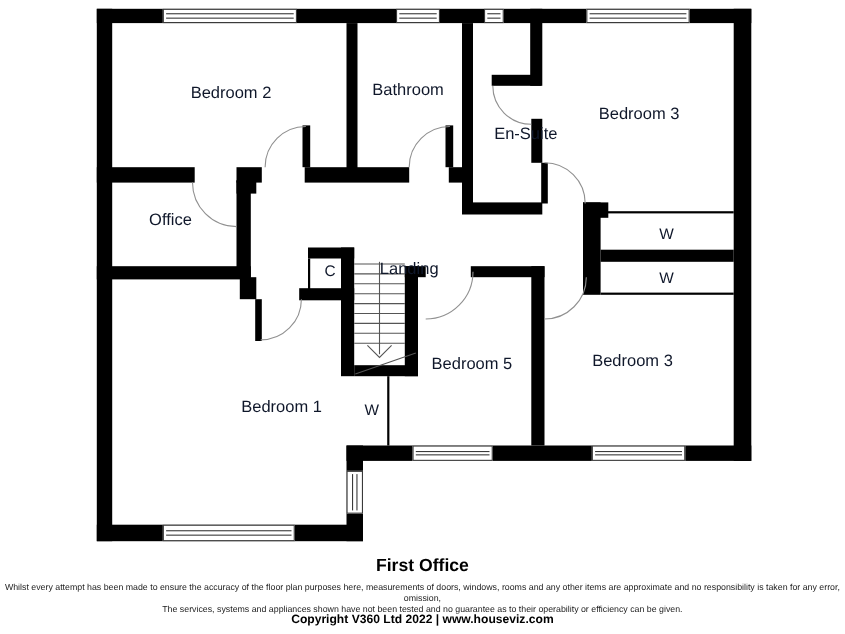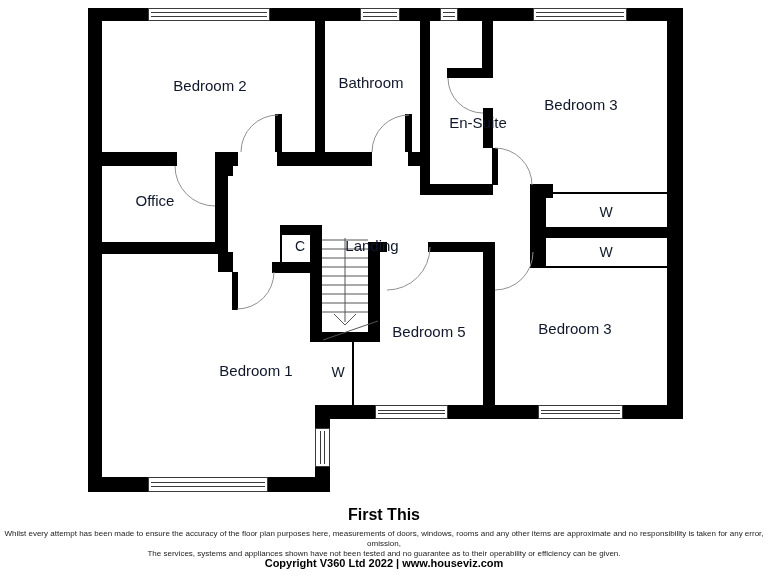--- a/index.html
+++ b/index.html
@@ -128,18 +128,18 @@
   <div class="room-label" style="left:372px;top:201px;margin-top:44px;">Landing</div>
   <div class="room-label small-label" style="left:300px;top:246px;">C</div>
   <div class="room-label" style="left:429px;top:331px;">Bedroom 5</div>
   <div class="room-label" style="left:575px;top:328px;">Bedroom 3</div>
   <div class="room-label" style="left:216px;top:370px;margin-left:40px;">Bedroom 1</div>
   <div class="room-label small-label" style="left:338px;top:372px;">W</div>
   <div class="room-label small-label" style="left:606px;top:212px;">W</div>
   <div class="room-label small-label" style="left:606px;top:252px;">W</div>
 </div>
 
-<div class="footer title">First This</div>
+<div class="footer title">First Office</div>
 <div class="footer disclaimer">
   <div>Whilst every attempt has been made to ensure the accuracy of the floor plan purposes here, measurements of doors, windows, rooms and any other items are approximate and no responsibility is taken for any error, omission,</div>
   <div>The services, systems and appliances shown have not been tested and no guarantee as to their operability or efficiency can be given.</div>
 </div>
 <div class="footer copyright">Copyright V360 Ltd 2022 | www.houseviz.com</div>
 
 </body></html>

